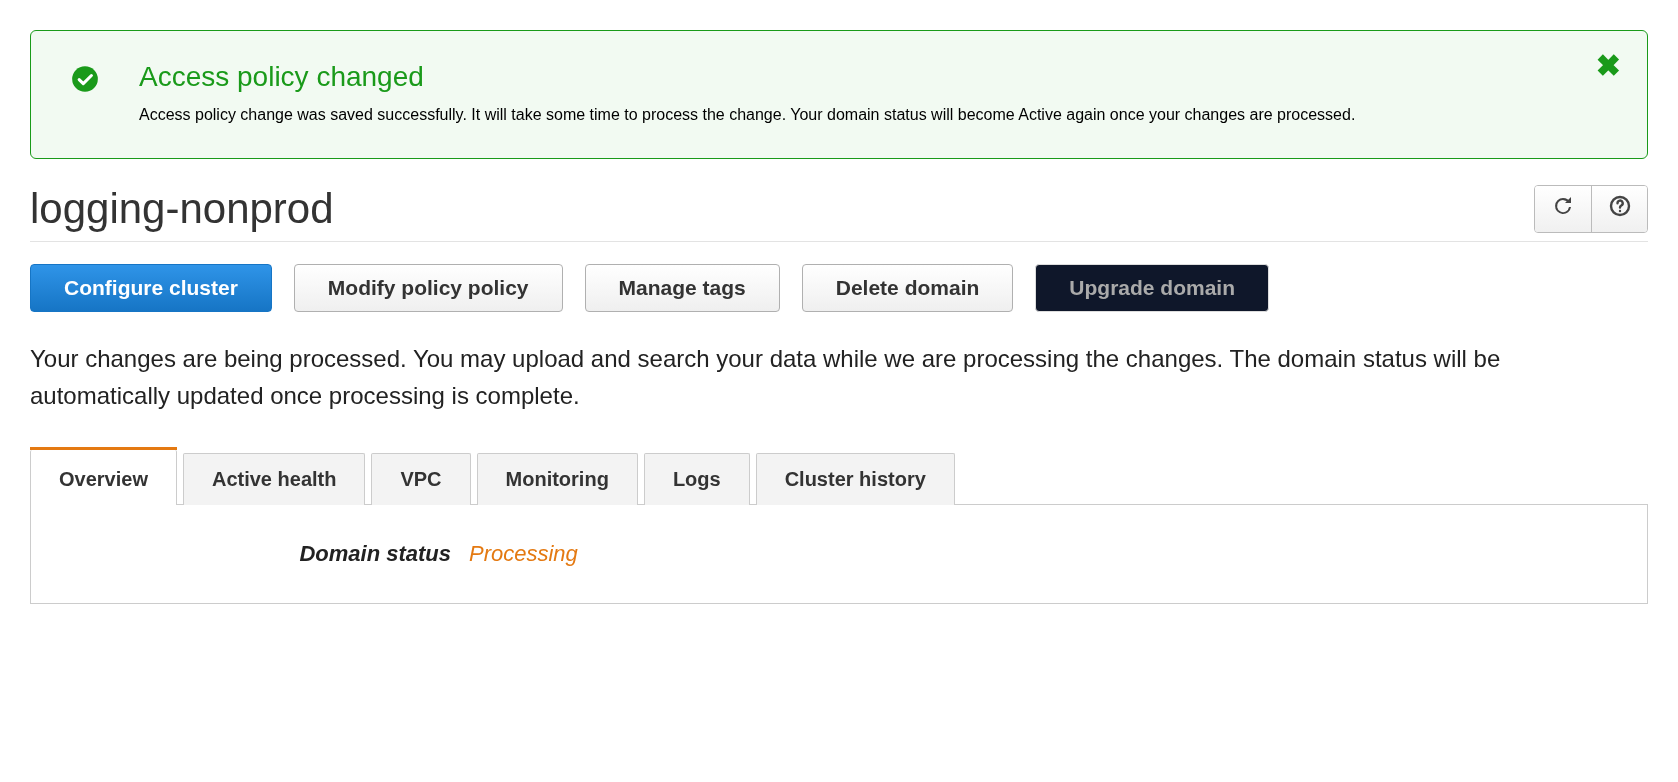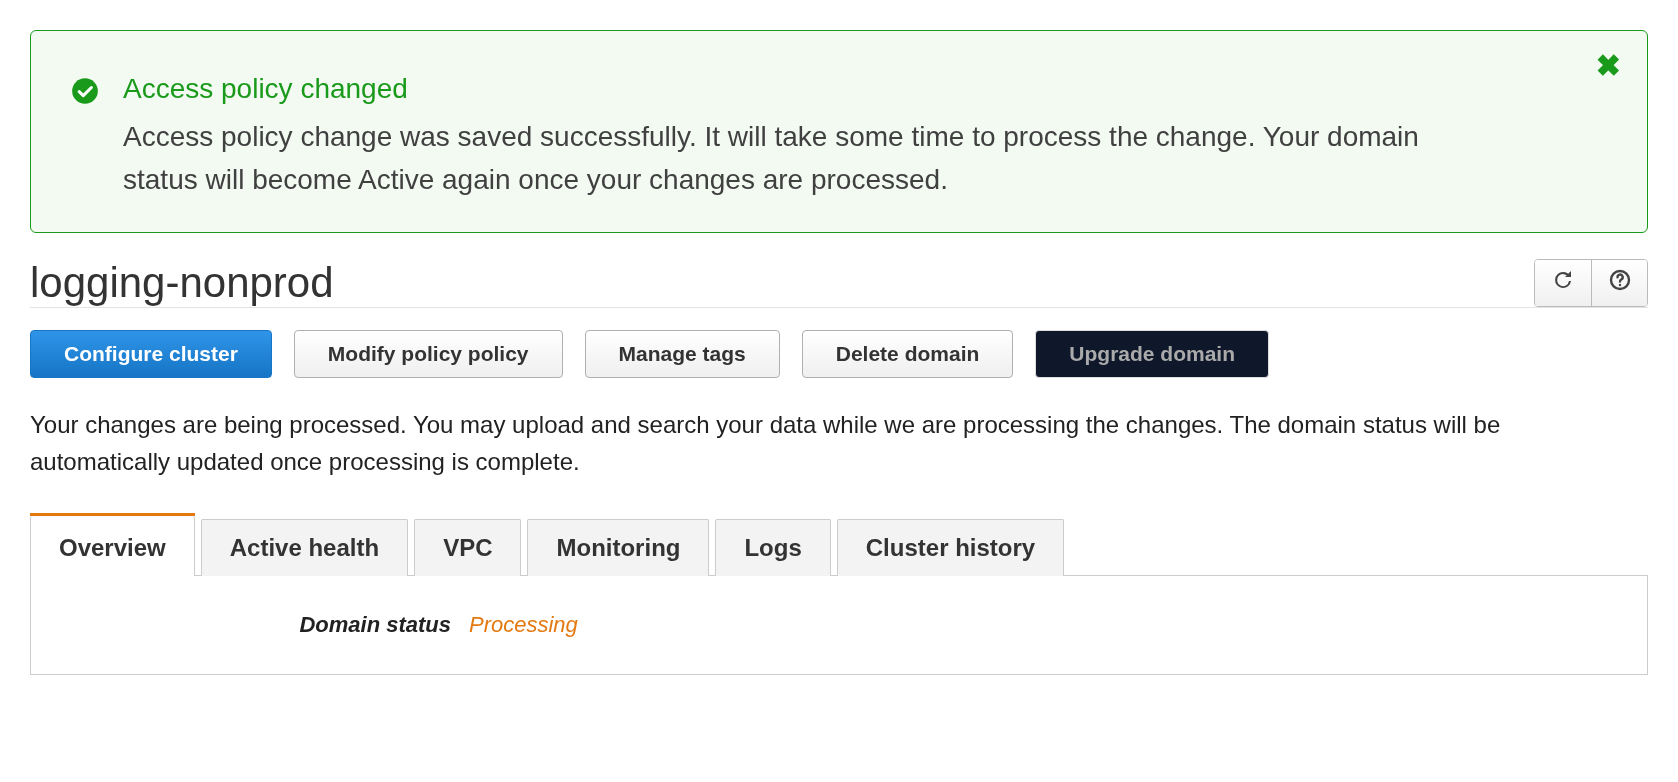--- a/index.html
+++ b/index.html
@@ -7,61 +7,62 @@
     font-family: "Helvetica Neue", Helvetica, Arial, sans-serif;
     background: #ffffff;
     color: #333333;
     padding: 30px;
     font-size: 22px;
   }
   .alert {
     border: 1px solid #1a9a1a;
     background: #f2faf2;
     border-radius: 6px;
-    padding: 42px 60px 30px 40px;
+    padding: 30px 60px 30px 40px;
     display: flex;
     align-items: flex-start;
-    gap: 24px;
+    gap: 40px;
     position: relative;
     margin-bottom: 26px;
   }
   .alert-icon {
     flex-shrink: 0;
     width: 28px;
     height: 28px;
     margin-top: 4px;
   }
   .alert-body { flex: 1; }
   .alert-title {
     color: #1a9a1a;
     font-size: 28px;
     font-weight: 400;
     margin-bottom: 10px;
   }
   .alert-message {
-    color: #404040;
-    font-size: 28px;
+    color: #000000;
+    font-size: 16px;
     line-height: 1.55;
     max-width: 1300px;
   }
   .alert-close {
     position: absolute;
     top: 20px;
     right: 26px;
     color: #1a9a1a;
     font-size: 30px;
     font-weight: 700;
     line-height: 1;
     cursor: pointer;
   }
   .title-row {
     display: flex;
     justify-content: space-between;
     align-items: center;
     border-bottom: 1px solid #e3e3e3;
+    padding-bottom: 8px;
     margin-bottom: 22px;
   }
   .page-title {
     font-size: 42px;
     font-weight: 400;
     color: #333333;
   }
   .title-actions {
     display: flex;
     border: 1px solid #bbbbbb;
@@ -116,21 +117,21 @@
     margin-bottom: 36px;
     max-width: 1560px;
   }
   .tabs {
     display: flex;
     gap: 6px;
     align-items: flex-end;
   }
   .tab {
     padding: 14px 28px;
-    font-size: 24px;
+    font-size: 20px;
     font-weight: 700;
     color: #333333;
     background: #f3f3f3;
     border: 1px solid #cccccc;
     border-bottom: none;
     border-radius: 2px 2px 0 0;
     cursor: pointer;
     position: relative;
   }
   .tab.active {

